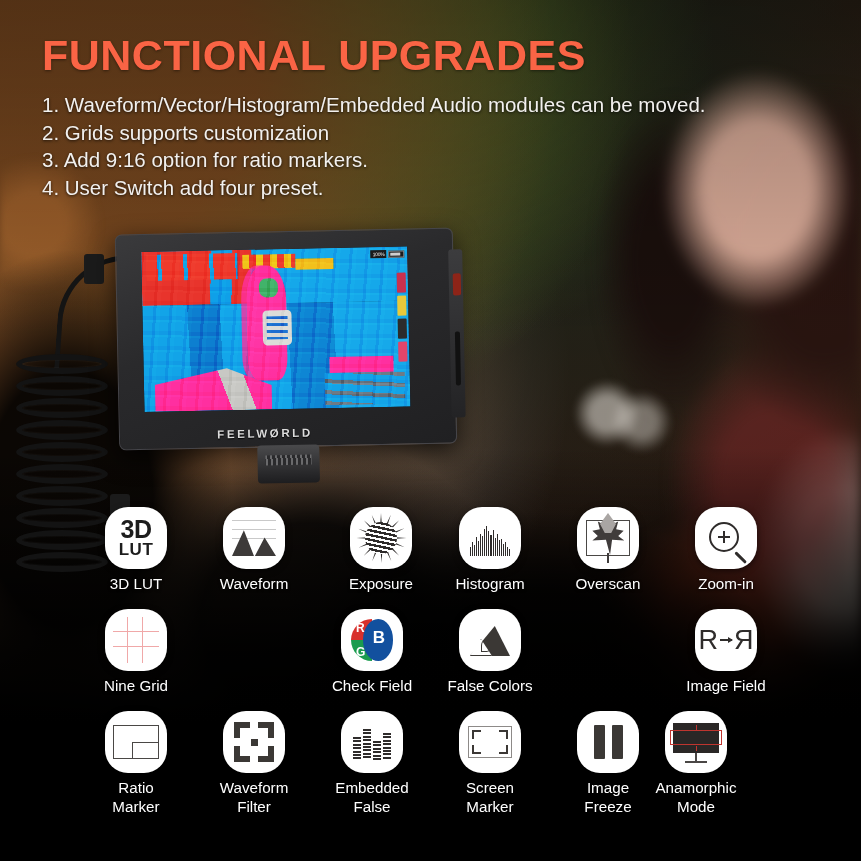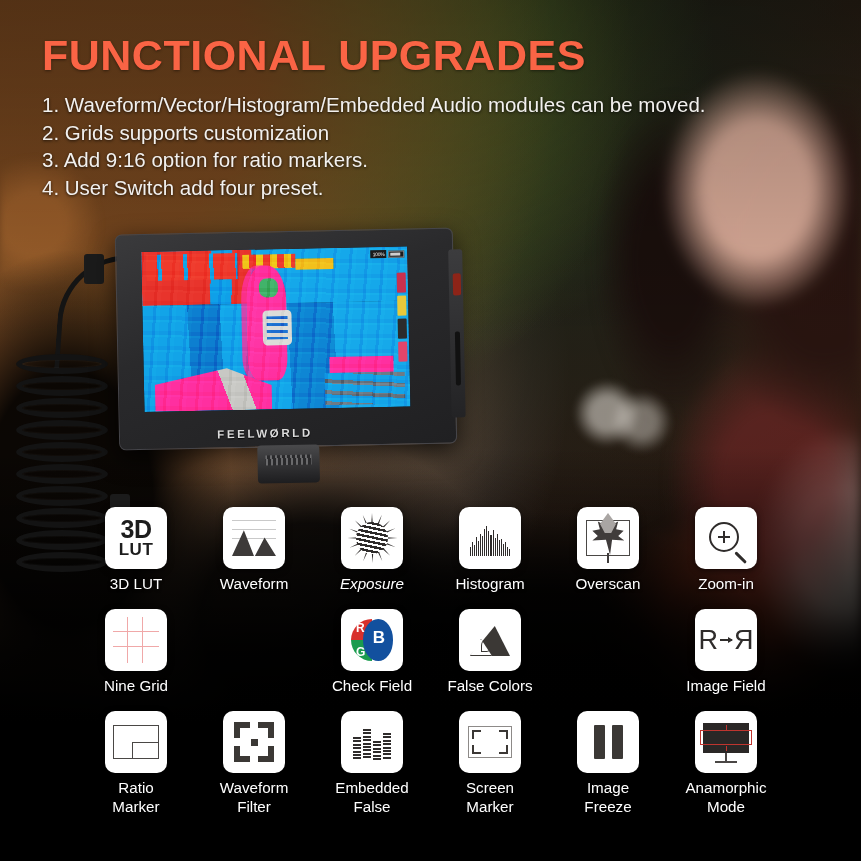--- a/index.html
+++ b/index.html
@@ -175,21 +175,21 @@
 
   
   #grid{ position:absolute; left:0; top:507px; width:861px; }
   .row{ position:relative; height:102px; }
   .row.r3{ height:118px; }
   .cell{
     position:absolute; top:0; width:118px; text-align:center;
   }
   .tile{
     width:62px; height:62px; margin:0 auto; background:#fff;
-    border-radius:10px; position:relative; overflow:hidden;
+    border-radius:23px; position:relative; overflow:hidden;
     box-shadow:0 2px 6px rgba(0,0,0,.55);
   }
   .lab{
     margin-top:5px; color:#fff; font-size:15.2px; line-height:19px;
     text-shadow:0 1px 3px rgba(0,0,0,.9); white-space:nowrap;
   }
   .lab.two{ white-space:normal; }
 
   
   .i-lut{ display:flex; flex-direction:column; align-items:center; justify-content:center; height:100%; color:#1d1d1d; }
@@ -400,21 +400,21 @@
           <div class="i-wave">
             <i class="ln" style="top:4px;"></i>
               <i class="ln" style="top:13px;"></i>
               <i class="ln" style="top:22px;"></i>
             <div class="mtn"></div>
           </div>
         </div>
         <div class="lab">Waveform</div>
       </div>
 
-      <div class="cell" style="left:313px;font-style:italic;">
+      <div class="cell" style="left:322px;">
         <div class="tile">
           <div class="i-exp">
             <i class="ray" style="transform:rotate(0deg) translateY(-14px);"></i>
             <i class="ray" style="transform:rotate(45deg) translateY(-14px);"></i>
             <i class="ray" style="transform:rotate(90deg) translateY(-14px);"></i>
             <i class="ray" style="transform:rotate(135deg) translateY(-14px);"></i>
             <i class="ray" style="transform:rotate(180deg) translateY(-14px);"></i>
             <i class="ray" style="transform:rotate(225deg) translateY(-14px);"></i>
             <i class="ray" style="transform:rotate(270deg) translateY(-14px);"></i>
             <i class="ray" style="transform:rotate(315deg) translateY(-14px);"></i>
@@ -598,21 +598,21 @@
               <i></i>
               <i></i>
             </div>
         </div>
         <div class="lab two">
           <div>Image</div>
           <div>Freeze</div>
         </div>
       </div>
 
-      <div class="cell" style="left:667px;">
+      <div class="cell" style="left:637px;">
         <div class="tile">
           <div class="i-ana">
             <div class="band"></div>
             <div class="tick" style="top:2px;"></div>
             <div class="tick" style="bottom:2px;"></div>
           </div>
           <div class="i-ana-stand"></div>
           <div class="i-ana-base"></div>
         </div>
         <div class="lab two">

